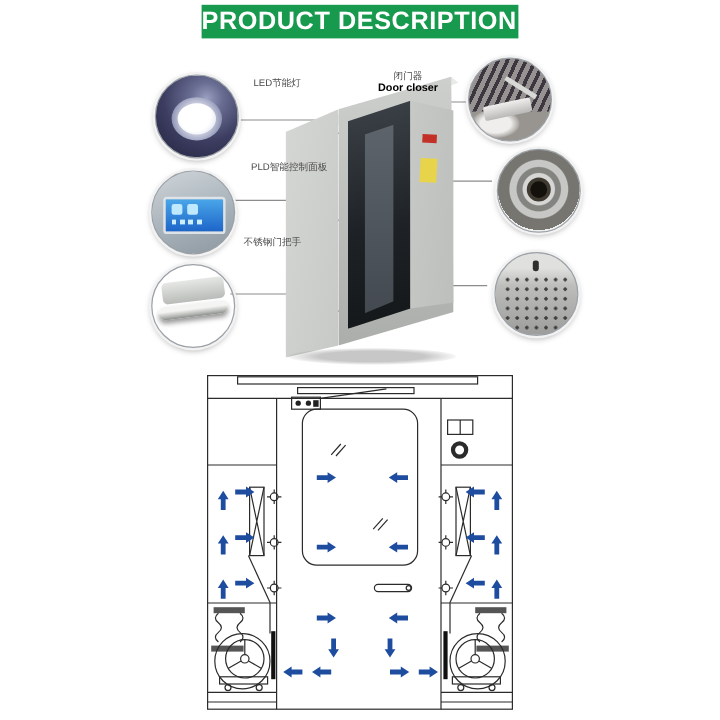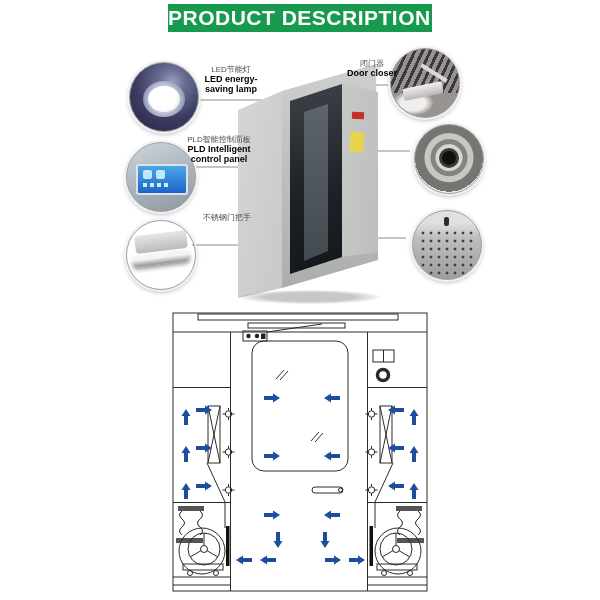--- a/index.html
+++ b/index.html
@@ -137,30 +137,28 @@
   <div class="circle c-nozzle" style="left:414px;top:124px">
     <div class="hole"></div>
   </div>
   <div class="circle c-plate" style="left:412px;top:210px">
     <div class="slot"></div>
     <div class="dots"></div>
   </div>
 
   <div class="abs lbl" style="left:194px;top:66px;width:74px">
     <div class="zh">LED节能灯</div>
-    <div class="en">LED energy-saving lamp</div>
-  </div>
-  <div class="abs lbl" style="left:178px;top:136px;width:82px">
+  </div>
+  <div class="abs lbl" style="left:200px;top:136px;width:82px">
     <div class="zh">PLD智能控制面板</div>
-    <div class="en">PLD Intelligent control panel</div>
-  </div>
-  <div class="abs lbl" style="left:188px;top:214px;width:78px">
+  </div>
+  <div class="abs lbl" style="left:188px;top:198px;width:78px">
     <div class="zh">不锈钢门把手</div>
   </div>
-  <div class="abs lbl" style="left:340px;top:60px;width:64px">
+  <div class="abs lbl" style="left:308px;top:60px;width:64px">
     <div class="zh">闭门器</div>
     <div class="en">Door closer</div>
   </div>
 
   <svg id="diagram" width="256" height="280" style="left: 172px; top: 312px; color: rgb(43, 43, 43);" fill="none" stroke="currentColor" stroke-width="1">
     <rect x="1" y="1" width="254" height="278"></rect>
     <rect x="26" y="2" width="200" height="6"></rect>
     <line x1="1" y1="20" x2="255" y2="20"></line>
     <line x1="58.5" y1="20" x2="58.5" y2="279"></line>
     <line x1="195.5" y1="20" x2="195.5" y2="279"></line>

